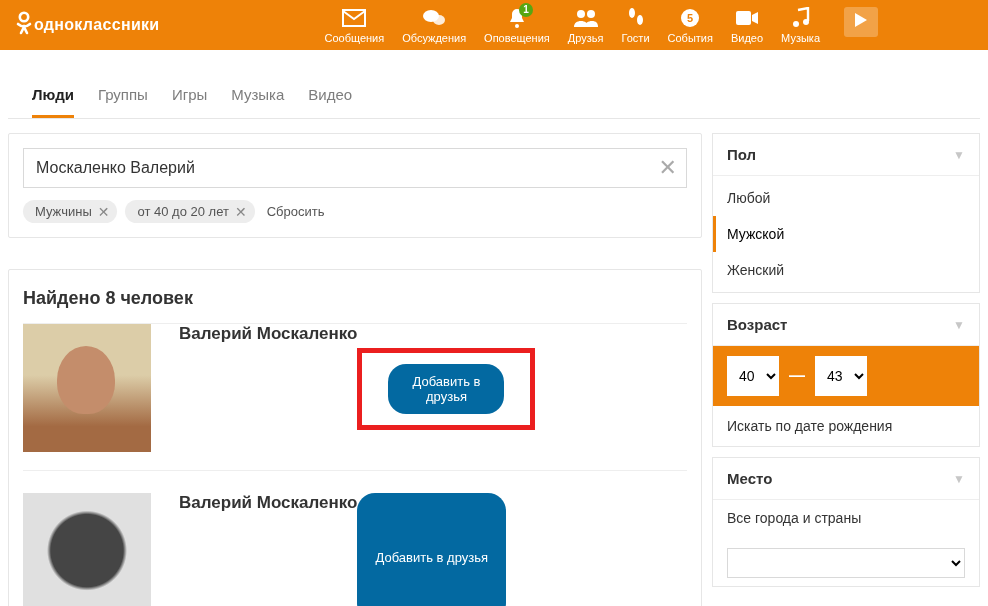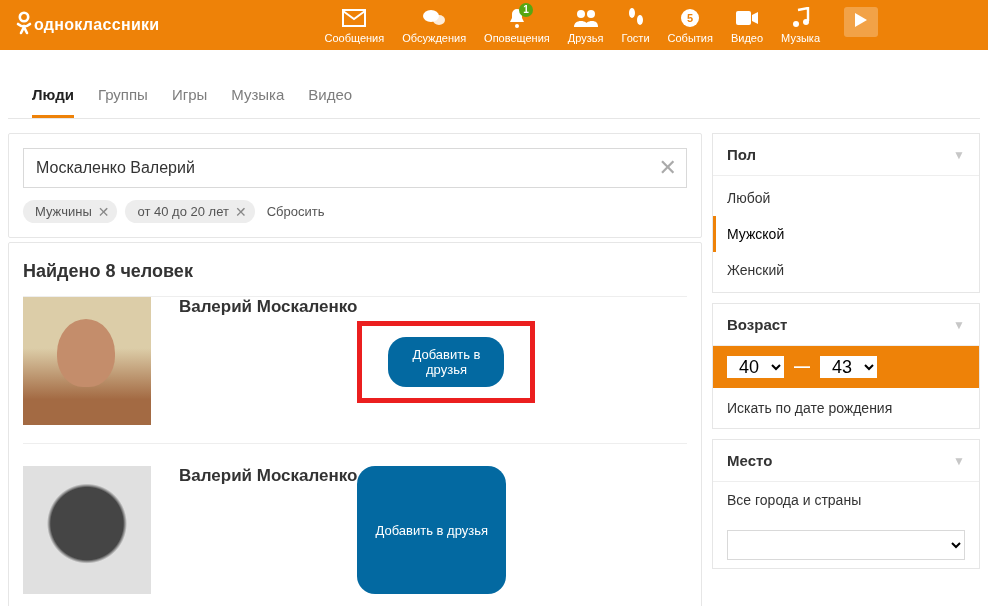--- a/index.html
+++ b/index.html
@@ -17,21 +17,21 @@
   
   
   .tabs { padding: 22px 8px 0 24px; border-bottom: 1px solid #e6e6e6; margin: 14px 8px 0 8px; }
   .tab-row { display: flex; gap: 24px; }
   .tab { font-size: 15px; color: #7d7d7d; padding-bottom: 12px; cursor: pointer; }
   .tab.active { color: #222; border-bottom: 3px solid #ee8208; font-weight: 600; }
 
   
   .wrap { display: flex; gap: 10px; padding: 0 8px; margin-top: 14px; }
   .left { flex: 1 1 auto; }
-  .panel-box { border: 1px solid #e6e6e6; border-radius: 2px; padding: 14px 14px 14px 14px; margin-bottom: 4px; background: #fff; }
+  .panel-box { border: 1px solid #e6e6e6; border-radius: 2px; padding: 14px 14px 14px 14px; margin-bottom: 31px; background: #fff; }
 
   
   .search-box { position: relative; }
   .search-input { width: 100%; height: 40px; border: 1px solid #d9d9d9; padding: 0 40px 0 12px; font-size: 16px; color: #333; background: #fff; }
   .search-clear { position: absolute; right: 10px; top: 50%; transform: translateY(-50%); color: #aaa; font-size: 22px; cursor: pointer; user-select: none; }
 
   .chips { margin-top: 12px; display: flex; gap: 8px; align-items: center; flex-wrap: wrap; }
   .chip { background: #ededed; color: #555; border-radius: 13px; padding: 4px 8px 4px 12px; font-size: 13px; display: inline-flex; align-items: center; gap: 6px; cursor: pointer; }
   .chip-x { color: #888; font-size: 14px; line-height: 1; }
   .reset-link { font-size: 13px; color: #555; cursor: pointer; margin-left: 4px; }
@@ -53,21 +53,21 @@
   
   .right { width: 268px; flex: 0 0 268px; }
   .filter-panel { border: 1px solid #e6e6e6; margin-bottom: 10px; background: #fff; }
   .filter-head { padding: 12px 14px; font-weight: 700; font-size: 15px; border-bottom: 1px solid #eee; display: flex; justify-content: space-between; align-items: center; }
   .chev { color: #c7c7c7; font-size: 12px; }
   .filter-opts { padding: 4px 0; }
   .opt { padding: 10px 14px; font-size: 14px; cursor: pointer; }
   .opt.selected { border-left: 3px solid #ee8208; padding-left: 11px; color: #000; font-weight: 500; }
 
   .age-row { background: #ee8208; padding: 10px 14px; display: flex; align-items: center; gap: 10px; }
-  .age-select { background: #fff; border: none; height: 22px; font-size: 18px; padding: 0 8px; }
+  .age-select { background: #fff; border: none; height: 40px; font-size: 14px; padding: 0 8px; }
   .age-dash { color: #fff; font-weight: bold; }
   .age-note { padding: 12px 14px; font-size: 14px; color: #333; cursor: pointer; }
 
   .place-opts .opt.selected-b { background: #efefef; font-weight: 500; }
   .place-arrow { font-size: 13px; margin-left: 6px; }
 
   .select-empty { margin: 12px 14px 8px 14px; }
   .select-empty select { width: 100%; height: 30px; border: 1px solid #d9d9d9; background: #fff; }
 </style>
 </head>

